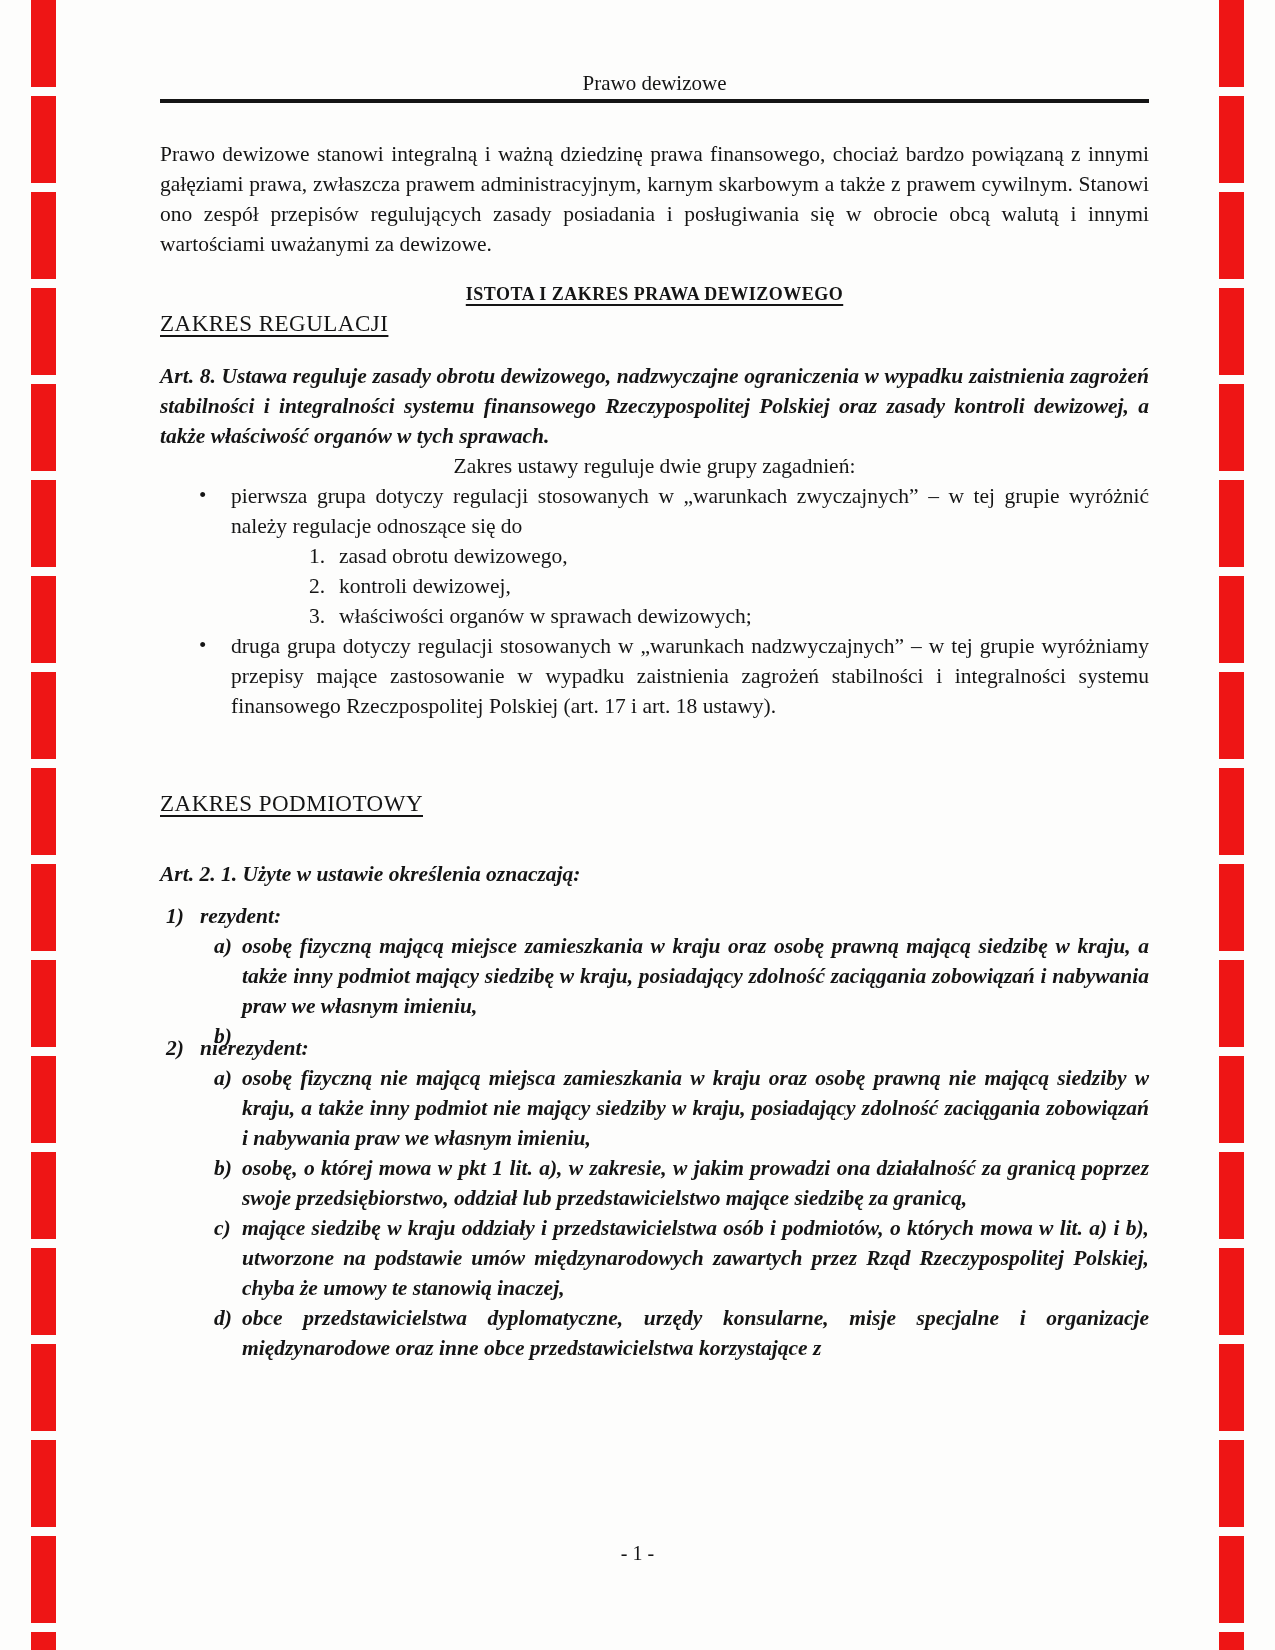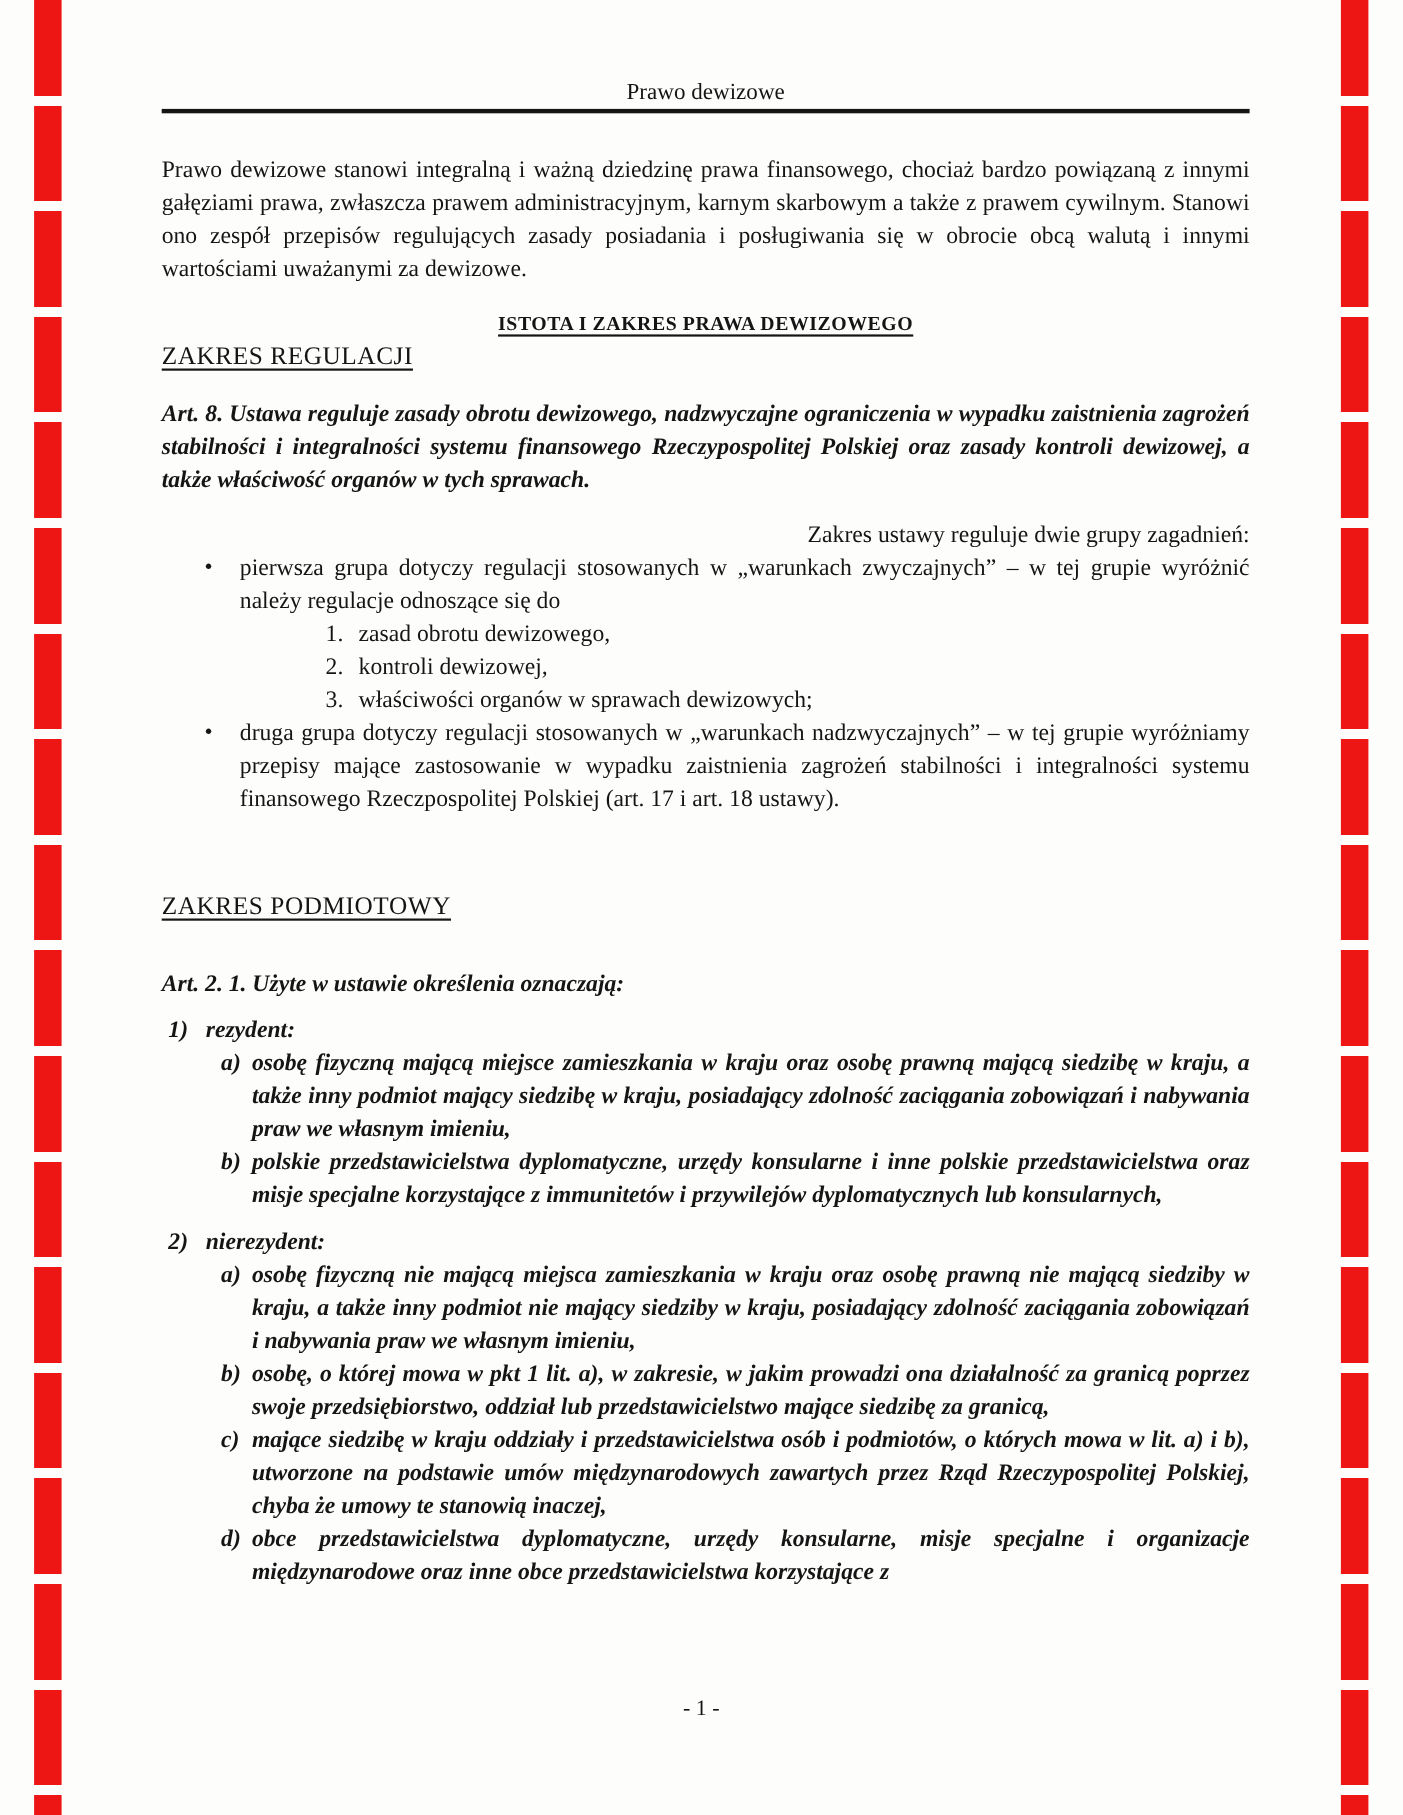--- a/index.html
+++ b/index.html
@@ -12,21 +12,21 @@
     color:#151515;
     overflow:hidden;
   }
   .edge-marks {
     position:absolute; top:0; height:1650px; width:25px;
     background:repeating-linear-gradient(180deg, var(--edge-color,#ee1515) 0px, var(--edge-color,#ee1515) 87px, rgba(0,0,0,0) 87px, rgba(0,0,0,0) 96px);
   }
   .edge-left  { left:31px; }
   .edge-right { left:1219px; }
 
-  .content { position:absolute; left:147px; top:0; width:989px; }
+  .content { position:absolute; left:160px; top:0; width:989px; }
 
   .header-title { text-align:center; font-size:21px; line-height:26px; padding-top:70px; }
   .header-rule  { height:4px; background:#151515; margin-top:3px; }
 
   .bodytext { font-size:21.5px; line-height:30px; text-align:justify; }
 
   .intro { margin-top:36px; }
 
   .main-heading {
     margin-top:20px; text-align:center; font-size:18px; line-height:30px;
@@ -35,21 +35,21 @@
   }
   .sec-heading {
     font-size:23px; line-height:30px; letter-spacing:0.5px;
     text-decoration:underline; text-decoration-thickness:2px; text-underline-offset:4px;
   }
   .sec-heading.first { }
   .sec-heading.second { margin-top:68px;font-family:Liberation Serif, serif; }
 
   .art-bold { font-weight:bold; font-style:italic; }
   .art1 { margin-top:22px; }
-  .scope-intro { margin-top:20px; text-align:right; }
+  .scope-intro { text-align:center; }
 
   .bullet-item { position:relative; padding-left:71px; }
   .bullet-marker { position:absolute; left:39px; top:-1px; font-size:21px; }
 
   .numlist { margin-left:149px; }
   .numitem { position:relative; padding-left:30px; text-align:left; }
   .numitem .num { position:absolute; left:0; }
 
   .art2-intro { margin-top:40px; }
   .def-header { margin-left:6px;margin-top:12px; }
@@ -115,21 +115,20 @@
   <div class="bodytext art-bold def-header">
     <span class="defnum">1)</span><span>rezydent:</span>
   </div>
 
   <div class="bodytext art-bold subitem">
     <span class="subletter">a)</span>
     <span>osobę fizyczną mającą miejsce zamieszkania w kraju oraz osobę prawną mającą siedzibę w kraju, a także inny podmiot mający siedzibę w kraju, posiadający zdolność zaciągania zobowiązań i nabywania praw we własnym imieniu,</span>
   </div>
   <div class="bodytext art-bold subitem">
     <span class="subletter">b)</span>
-    <span>polskie przedstawicielstwa dyplomatyczne, urzędy konsularne i inne polskie przedstawicielstwa oraz misje specjalne korzystające z immunitetów i przywilejów dyplomatycznych lub konsularnych,</span>
   </div>
 
   <div class="bodytext art-bold def-header">
     <span class="defnum">2)</span><span>nierezydent:</span>
   </div>
 
   <div class="bodytext art-bold subitem">
     <span class="subletter">a)</span>
     <span>osobę fizyczną nie mającą miejsca zamieszkania w kraju oraz osobę prawną nie mającą siedziby w kraju, a także inny podmiot nie mający siedziby w kraju, posiadający zdolność zaciągania zobowiązań i nabywania praw we własnym imieniu,</span>
   </div>

